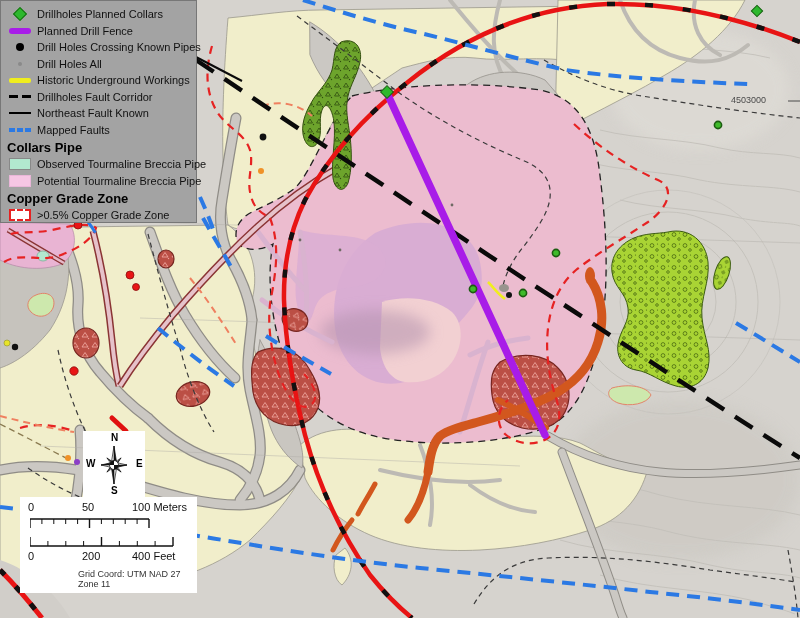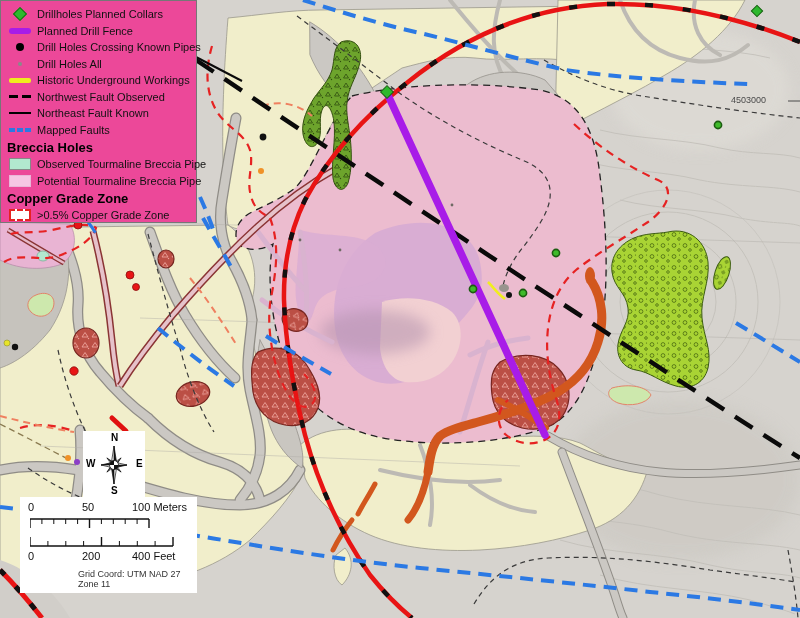--- a/index.html
+++ b/index.html
@@ -1,21 +1,21 @@
 <!DOCTYPE html>
 <html><head>
 <meta charset="utf-8">
 <style>
   html,body{margin:0;padding:0;background:#fff;}
   #stage{position:relative;width:800px;height:618px;overflow:hidden;
          font-family:"Liberation Sans",sans-serif;background:#d6d3ce;}
   #map-svg{position:absolute;left:0;top:0;}
 
   
-  #legend{position:absolute;left:0;top:0;width:197px;height:223px;background:#ec4899;
+  #legend{position:absolute;left:0;top:0;width:197px;height:223px;background:#a3a3a3;
           border:1px solid #777;box-sizing:border-box;padding:5px 4px 0 6px;z-index:5;}
   .lg-row{display:flex;align-items:center;height:16.5px;font-size:11px;color:#111;white-space:nowrap;}
   .lg-head{font-size:13px;font-weight:bold;height:18px;display:flex;align-items:center;color:#000;}
   .sw{width:26px;min-width:26px;display:flex;align-items:center;justify-content:center;margin-right:4px;}
   .sw-diamond{width:8px;height:8px;background:#2db82d;border:1px solid #156b10;transform:rotate(45deg);}
   .sw-purple{width:22px;height:6px;background:#a81ce8;border-radius:3px;}
   .sw-dot{width:8px;height:8px;border-radius:50%;background:#000;}
   .sw-dot-sm{width:4px;height:4px;border-radius:50%;background:#8a8a8a;}
   .sw-yellow{width:22px;height:5px;background:#f0ee1e;border-radius:2px;}
   .sw-dashes{display:flex;gap:4px;}
@@ -328,39 +328,39 @@
         </span>
       <span>Historic Underground Workings</span>
     </div>
     <div class="lg-row">
       <span class="sw">
         <span class="sw-dashes">
             <span class="sw-dash-b"></span>
             <span class="sw-dash-b"></span>
           </span>
       </span>
-      <span>Northwest Fault Observed</span>
+      <span>Drillholes Fault Corridor</span>
     </div>
     <div class="lg-row">
       <span class="sw">
           <span class="sw-solid"></span>
         </span>
       <span>Northeast Fault Known</span>
     </div>
     <div class="lg-row">
       <span class="sw">
         <span class="sw-bdash">
             <i></i>
             <i></i>
             <i></i>
           </span>
       </span>
       <span>Mapped Faults</span>
     </div>
-    <div class="lg-head">Breccia Holes</div>
+    <div class="lg-head">Collars Pipe</div>
     <div class="lg-row">
       <span class="sw">
           <span class="sw-fill sw-mint"></span>
         </span>
       <span>Observed Tourmaline Breccia Pipe</span>
     </div>
     <div class="lg-row">
       <span class="sw">
           <span class="sw-fill sw-pink"></span>
         </span>

